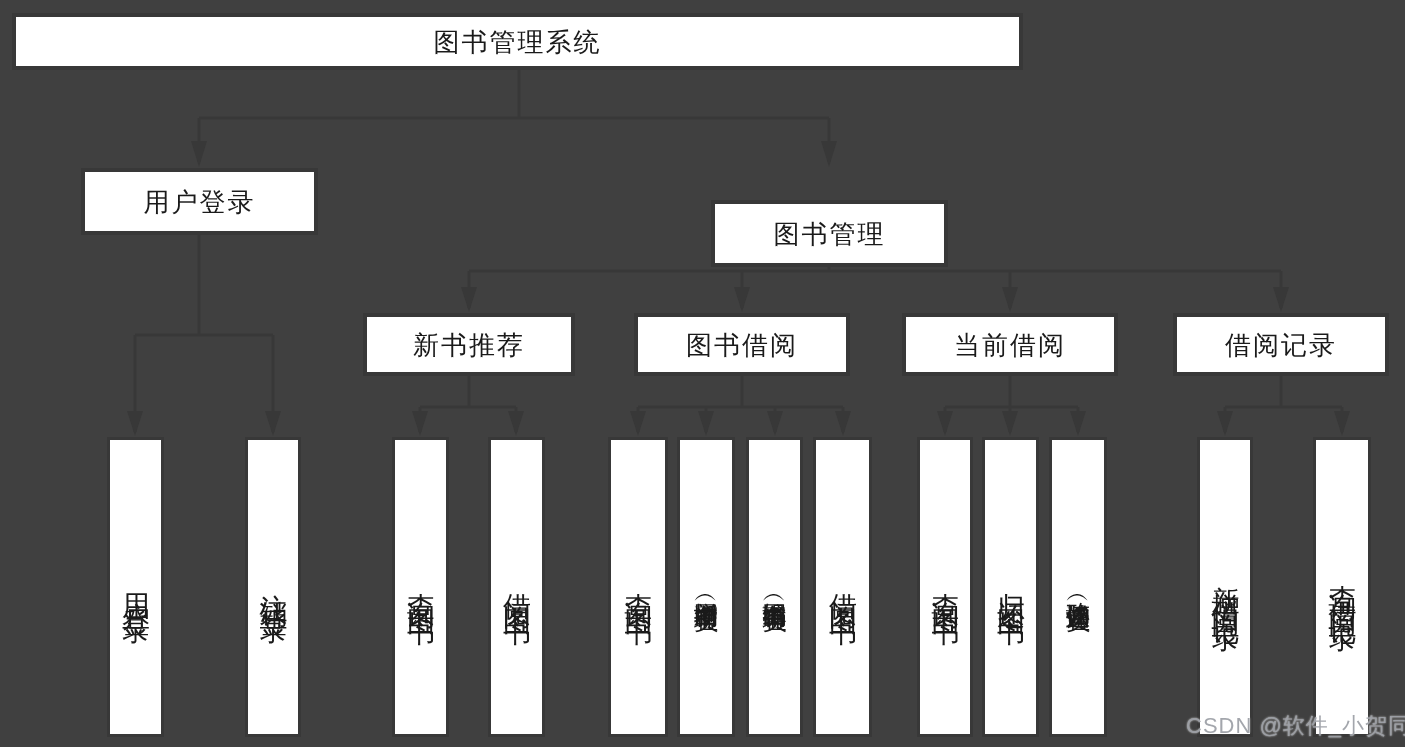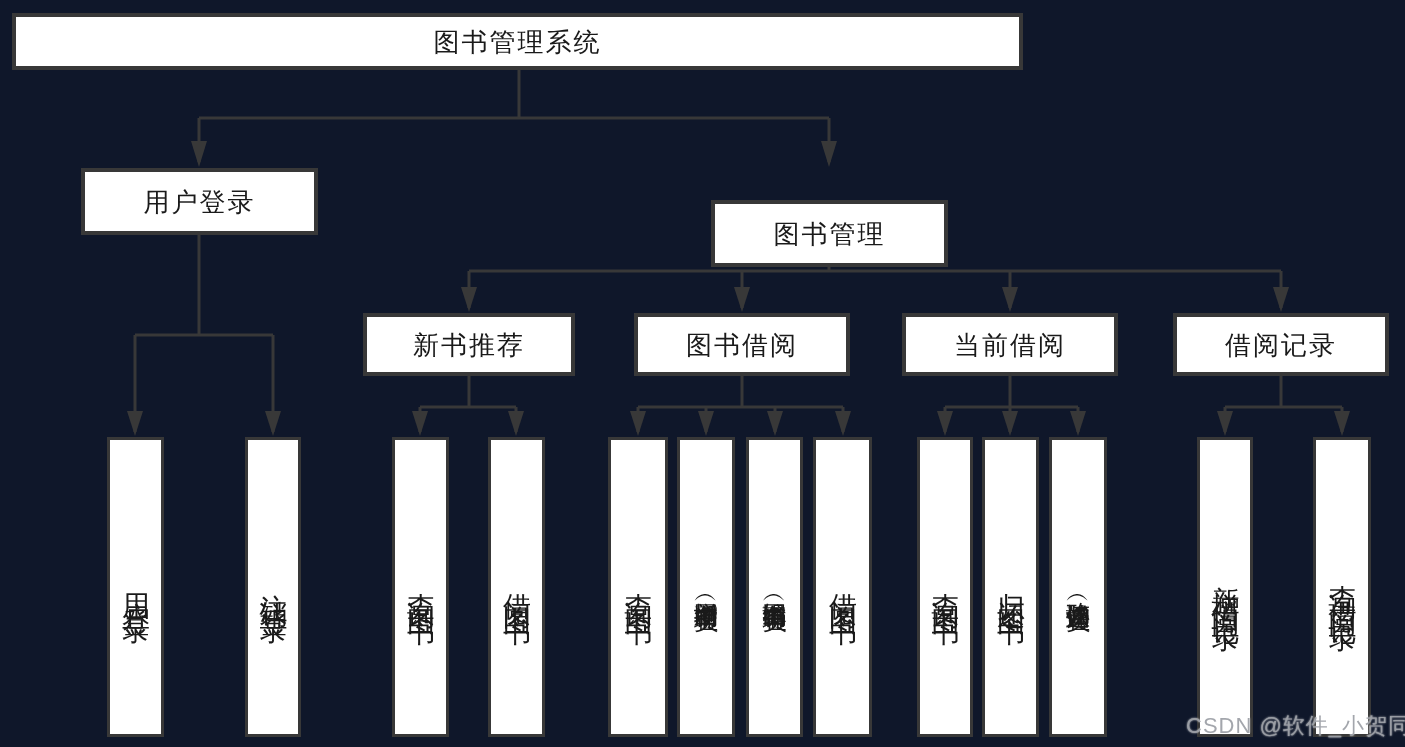--- a/index.html
+++ b/index.html
@@ -5,21 +5,21 @@
   html, body {
     margin: 0;
     padding: 0;
     background: #ffffff;
     font-family: "Liberation Sans", "DejaVu Sans", sans-serif;
   }
   .canvas {
     position: relative;
     width: 1405px;
     height: 747px;
-    background: #0f172a;
+    background: #404040;
     overflow: hidden;
   }
   .connectors {
     position: absolute;
     left: 0;
     top: 0;
     z-index: 0;
   }
   .node {
     position: absolute;

